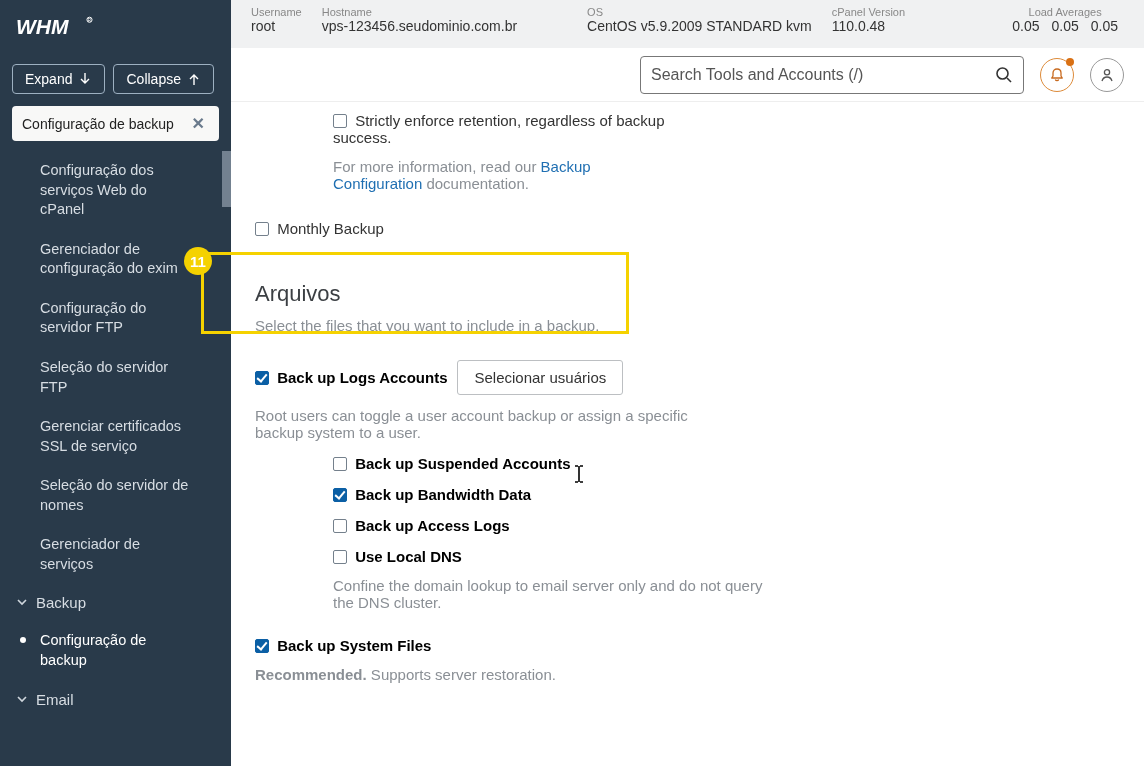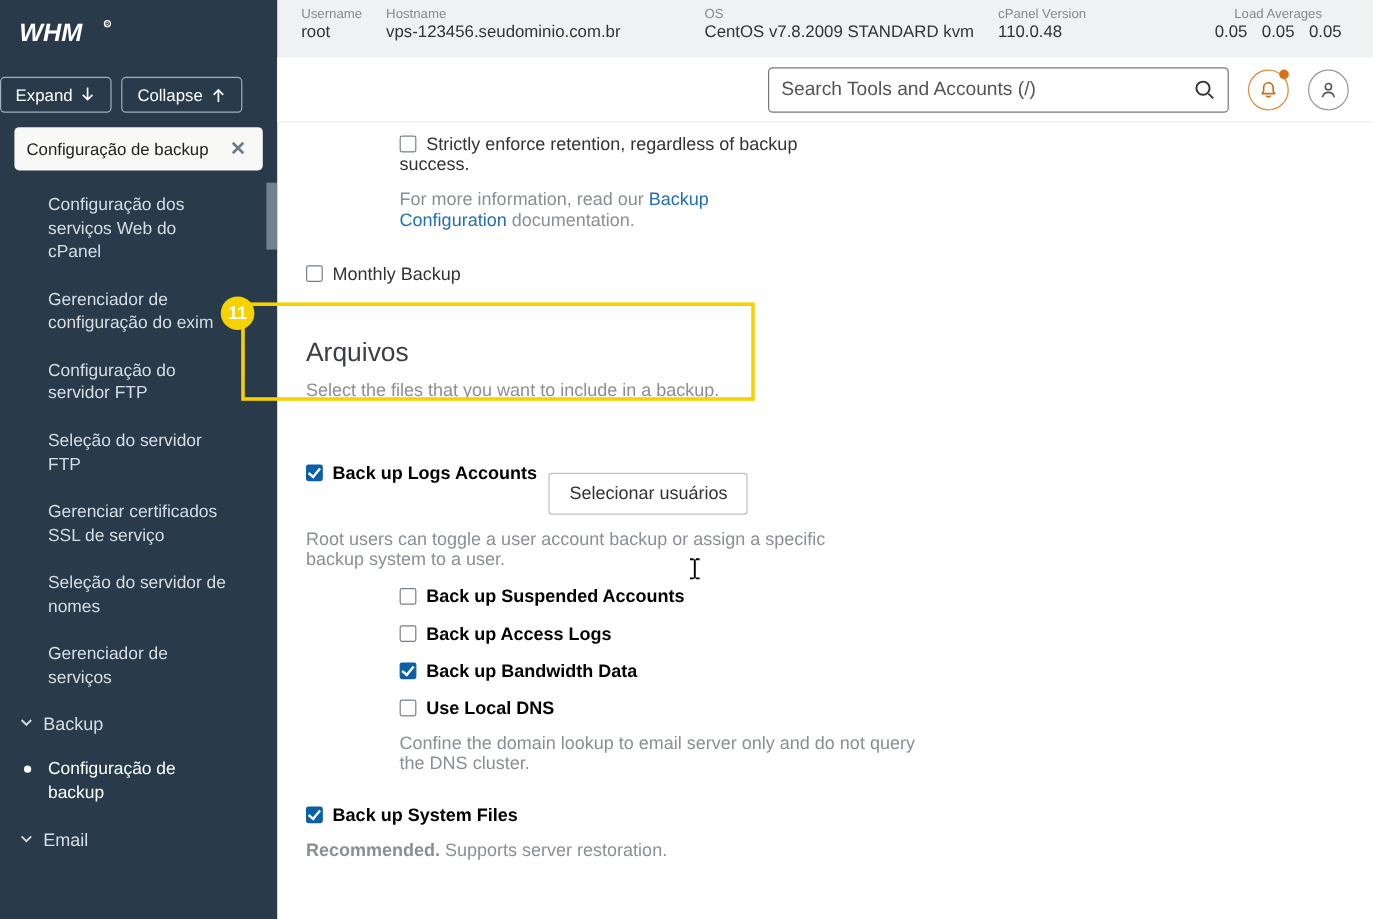--- a/index.html
+++ b/index.html
@@ -10,21 +10,21 @@
 .infobar .col { margin-right: 40px; }
 .infobar .lbl { font-size: 11px; color: #888; }
 .infobar .val { font-size: 14px; color: #333; }
 .infobar .loads { margin-left: auto; text-align: center; }
 .infobar .loads .vals span { margin: 0 6px; }
 
 
 .sidebar { position: absolute; top: 0; left: 0; width: 231px; height: 766px; background: #293a4a; color: #fff; display: flex; flex-direction: column; }
 .logo { height: 56px; display: flex; align-items: center; padding-left: 16px; }
 .logo svg { height: 30px; }
-.btnrow { display: flex; gap: 8px; padding: 8px 12px 12px 0; }
+.btnrow { display: flex; gap: 8px; padding: 8px 12px 12px 12px; }
 .pillbtn { border: 1px solid #9db0c1; background: transparent; color: #fff; padding: 6px 12px; border-radius: 4px; font-size: 14px; display: flex; align-items: center; gap: 6px; cursor: pointer; }
 .crumb { margin: 0 12px 10px 12px; background: #f8f8f7; color: #222; border-radius: 4px; padding: 8px 10px; display: flex; align-items: center; justify-content: space-between; font-size: 14px; }
 .crumb .x { color: #6a7a8c; font-size: 16px; cursor: pointer; padding: 0 4px; font-weight: bold; }
 
 .nav { position: relative; flex: 1; overflow: hidden; }
 .navscroll { position: absolute; inset: 0; overflow-y: auto; }
 .navitem { display: block; padding: 10px 40px 10px 40px; color: #d7dde3; font-size: 14.5px; line-height: 1.35; cursor: pointer; }
 .navitem.active { color: #fff; position: relative; }
 .navitem.active::before { content: ""; position: absolute; left: 20px; top: 16px; width: 6px; height: 6px; border-radius: 50%; background: #fff; }
 .navhead { display: flex; align-items: center; gap: 8px; padding: 10px 16px; color: #d7dde3; font-size: 15px; cursor: pointer; }
@@ -48,21 +48,21 @@
 .indent1 { margin-left: 78px; max-width: 560px; }
 .chk { appearance: none; width: 14px; height: 14px; border: 1px solid #74808c; border-radius: 2px; background: #fff; display: inline-block; vertical-align: -2px; margin-right: 4px; position: relative; cursor: pointer; }
 .chk:checked { background: #0b5fa5; border-color: #0b5fa5; }
 .chk:checked::after { content: ""; position: absolute; left: 3px; top: 0px; width: 4px; height: 8px; border: solid #fff; border-width: 0 2px 2px 0; transform: rotate(40deg); }
 .opt { font-size: 15px; color: #333; }
 .opt b { color: #000; font-weight: 600; }
 .desc { color: #8a8f95; font-size: 15px; margin-top: 12px; }
 .linky { color: #1f6fb2; }
 .h2 { font-size: 22px; color: #3b3f43; font-weight: 400; margin-bottom: 10px; }
 .secdesc { color: #8a8f95; font-size: 15px; }
-.btnoutline { border: 1px solid #bcbfc2; background: #fff; color: #333; padding: 8px 16px; border-radius: 3px; font-size: 15px; cursor: pointer; margin-left: 10px; margin-top: 34px; }
+.btnoutline { border: 1px solid #bcbfc2; background: #fff; color: #333; padding: 8px 16px; border-radius: 3px; font-size: 15px; cursor: pointer; margin-left: 10px; }
 .row { display: flex; align-items: center; }
 .subblock { margin-left: 78px; margin-top: 14px; max-width: 560px; }
 
 
 .callout { position: absolute; border: 3px solid #f5d200; pointer-events: none; }
 .badge { position: absolute; width: 28px; height: 28px; border-radius: 50%; background: #f5d200; color: #fff; font-weight: 700; font-size: 15px; display: flex; align-items: center; justify-content: center; }
 
 
 .caret { position: absolute; width: 16px; height: 22px; pointer-events: none; }
 
@@ -74,21 +74,21 @@
   <div class="col" style="margin-right:20px">
     <div class="lbl">Username</div>
     <div class="val" style="text-align:left">root</div>
   </div>
   <div class="col">
     <div class="lbl">Hostname</div>
     <div class="val">vps-123456.seudominio.com.br</div>
   </div>
   <div class="col" style="margin-left:30px">
     <div class="lbl">OS</div>
-    <div class="val">CentOS v7.8.2009 STANDARD kvm</div>
+    <div class="val">CentOS v5.9.2009 STANDARD kvm</div>
   </div>
   <div class="col" style="margin-left:-20px">
     <div class="lbl">cPanel Version</div>
     <div class="val">110.0.48</div>
   </div>
   <div class="loads">
     <div class="lbl">Load Averages</div>
     <div class="vals val">
       <span>0.05</span><span>0.05</span><span>0.05</span>
     </div>
@@ -212,29 +212,29 @@
 
   <div class="subblock">
     <label class="opt">
       <input type="checkbox" class="chk" style="">
       <b>Back up Suspended Accounts</b>
     </label>
   </div>
 
   <div class="subblock">
     <label class="opt">
-      <input type="checkbox" class="chk" style="">
-      <b>Back up Access Logs</b>
-    </label>
-  </div>
-
-  <div class="subblock">
-    <label class="opt">
       <input type="checkbox" class="chk" checked="" style="">
       <b>Back up Bandwidth Data</b>
+    </label>
+  </div>
+
+  <div class="subblock">
+    <label class="opt">
+      <input type="checkbox" class="chk" style="">
+      <b>Back up Access Logs</b>
     </label>
   </div>
 
   <div class="subblock">
     <label class="opt">
       <input type="checkbox" class="chk" style="">
       <b>Use Local DNS</b>
     </label>
     <div class="desc" style="max-width:440px">Confine the domain lookup to email server only and do not query the DNS cluster.</div>
   </div>

